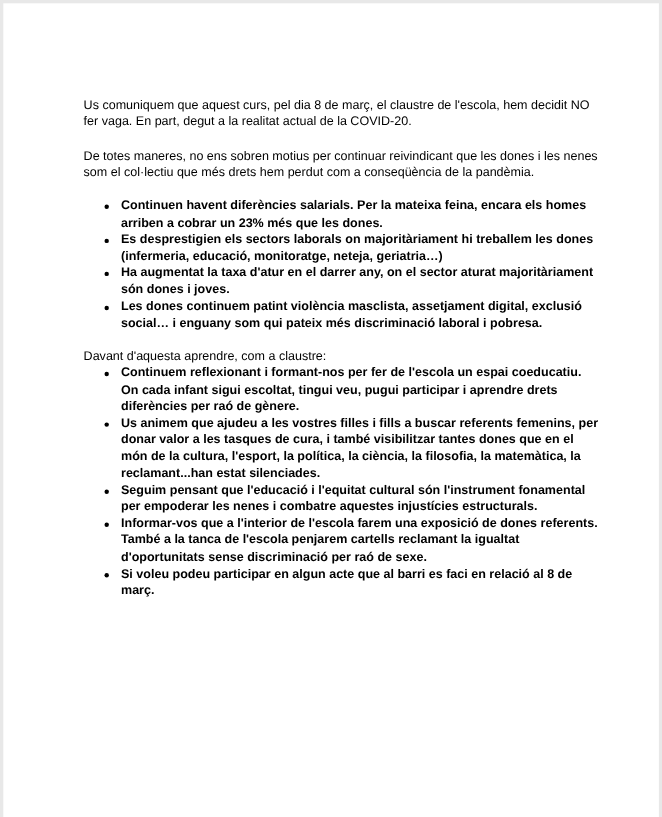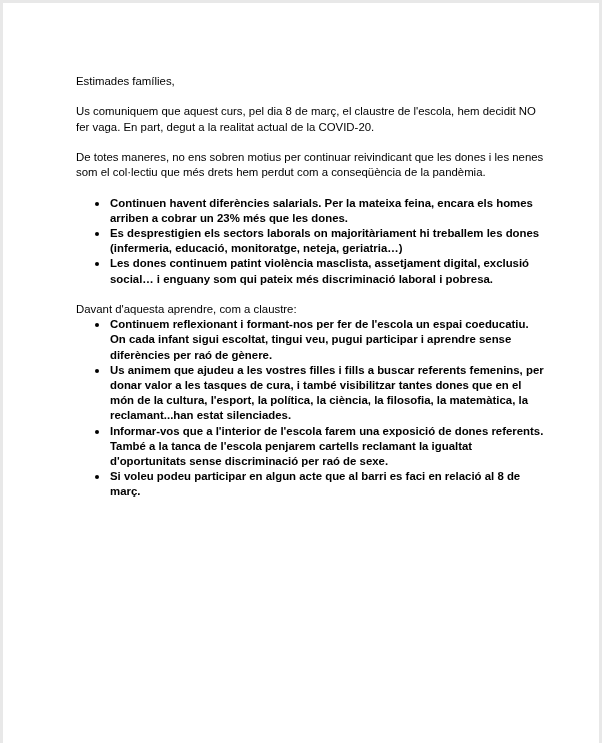--- a/index.html
+++ b/index.html
@@ -41,33 +41,34 @@
       width: 4px; height: 4px;
       border-radius: 50%;
       background: #000;
     }
   </style>
 </head>
 <body>
 
 <div class="page">
   <div class="content">
-    <p>Estimades famílies,</p>
     <div class="gap"></div>
     <p>Us comuniquem que aquest curs, pel dia 8 de març, el claustre de l'escola, hem decidit NO fer vaga. En part, degut a la realitat actual de la COVID-20.</p>
     <div class="gap"></div>
     <p>De totes maneres, no ens sobren motius per continuar reivindicant que les dones i les nenes som el col·lectiu que més drets hem perdut com a conseqüència de la pandèmia.</p>
     <div class="gap"></div>
     <ul>
       <li>Continuen havent diferències salarials. Per la mateixa feina, encara els homes arriben a cobrar un 23% més que les dones.</li>
       <li>Es desprestigien els sectors laborals on majoritàriament hi treballem les dones (infermeria, educació, monitoratge, neteja, geriatria…)</li>
+      <li>Ha augmentat la taxa d'atur en el darrer any, on el sector aturat majoritàriament són dones i joves.</li>
       <li>Les dones continuem patint violència masclista, assetjament digital, exclusió social… i enguany som qui pateix més discriminació laboral i pobresa.</li>
     </ul>
     <div class="gap"></div>
     <p>Davant d'aquesta aprendre, com a claustre:</p>
     <ul>
-      <li>Continuem reflexionant i formant-nos per fer de l'escola un espai coeducatiu. On cada infant sigui escoltat, tingui veu, pugui participar i aprendre sense diferències per raó de gènere.</li>
+      <li>Continuem reflexionant i formant-nos per fer de l'escola un espai coeducatiu. On cada infant sigui escoltat, tingui veu, pugui participar i aprendre drets diferències per raó de gènere.</li>
       <li>Us animem que ajudeu a les vostres filles i fills a buscar referents femenins, per donar valor a les tasques de cura, i també visibilitzar tantes dones que en el món de la cultura, l'esport, la política, la ciència, la filosofia, la matemàtica, la reclamant...han estat silenciades.</li>
+      <li>Seguim pensant que l'educació i l'equitat cultural són l'instrument fonamental per empoderar les nenes i combatre aquestes injustícies estructurals.</li>
       <li>Informar-vos que a l'interior de l'escola farem una exposició de dones referents. També a la tanca de l'escola penjarem cartells reclamant la igualtat d'oportunitats sense discriminació per raó de sexe.</li>
       <li>Si voleu podeu participar en algun acte que al barri es faci en relació al 8 de març.</li>
     </ul>
   </div>
 </div>
 
 </body></html>

